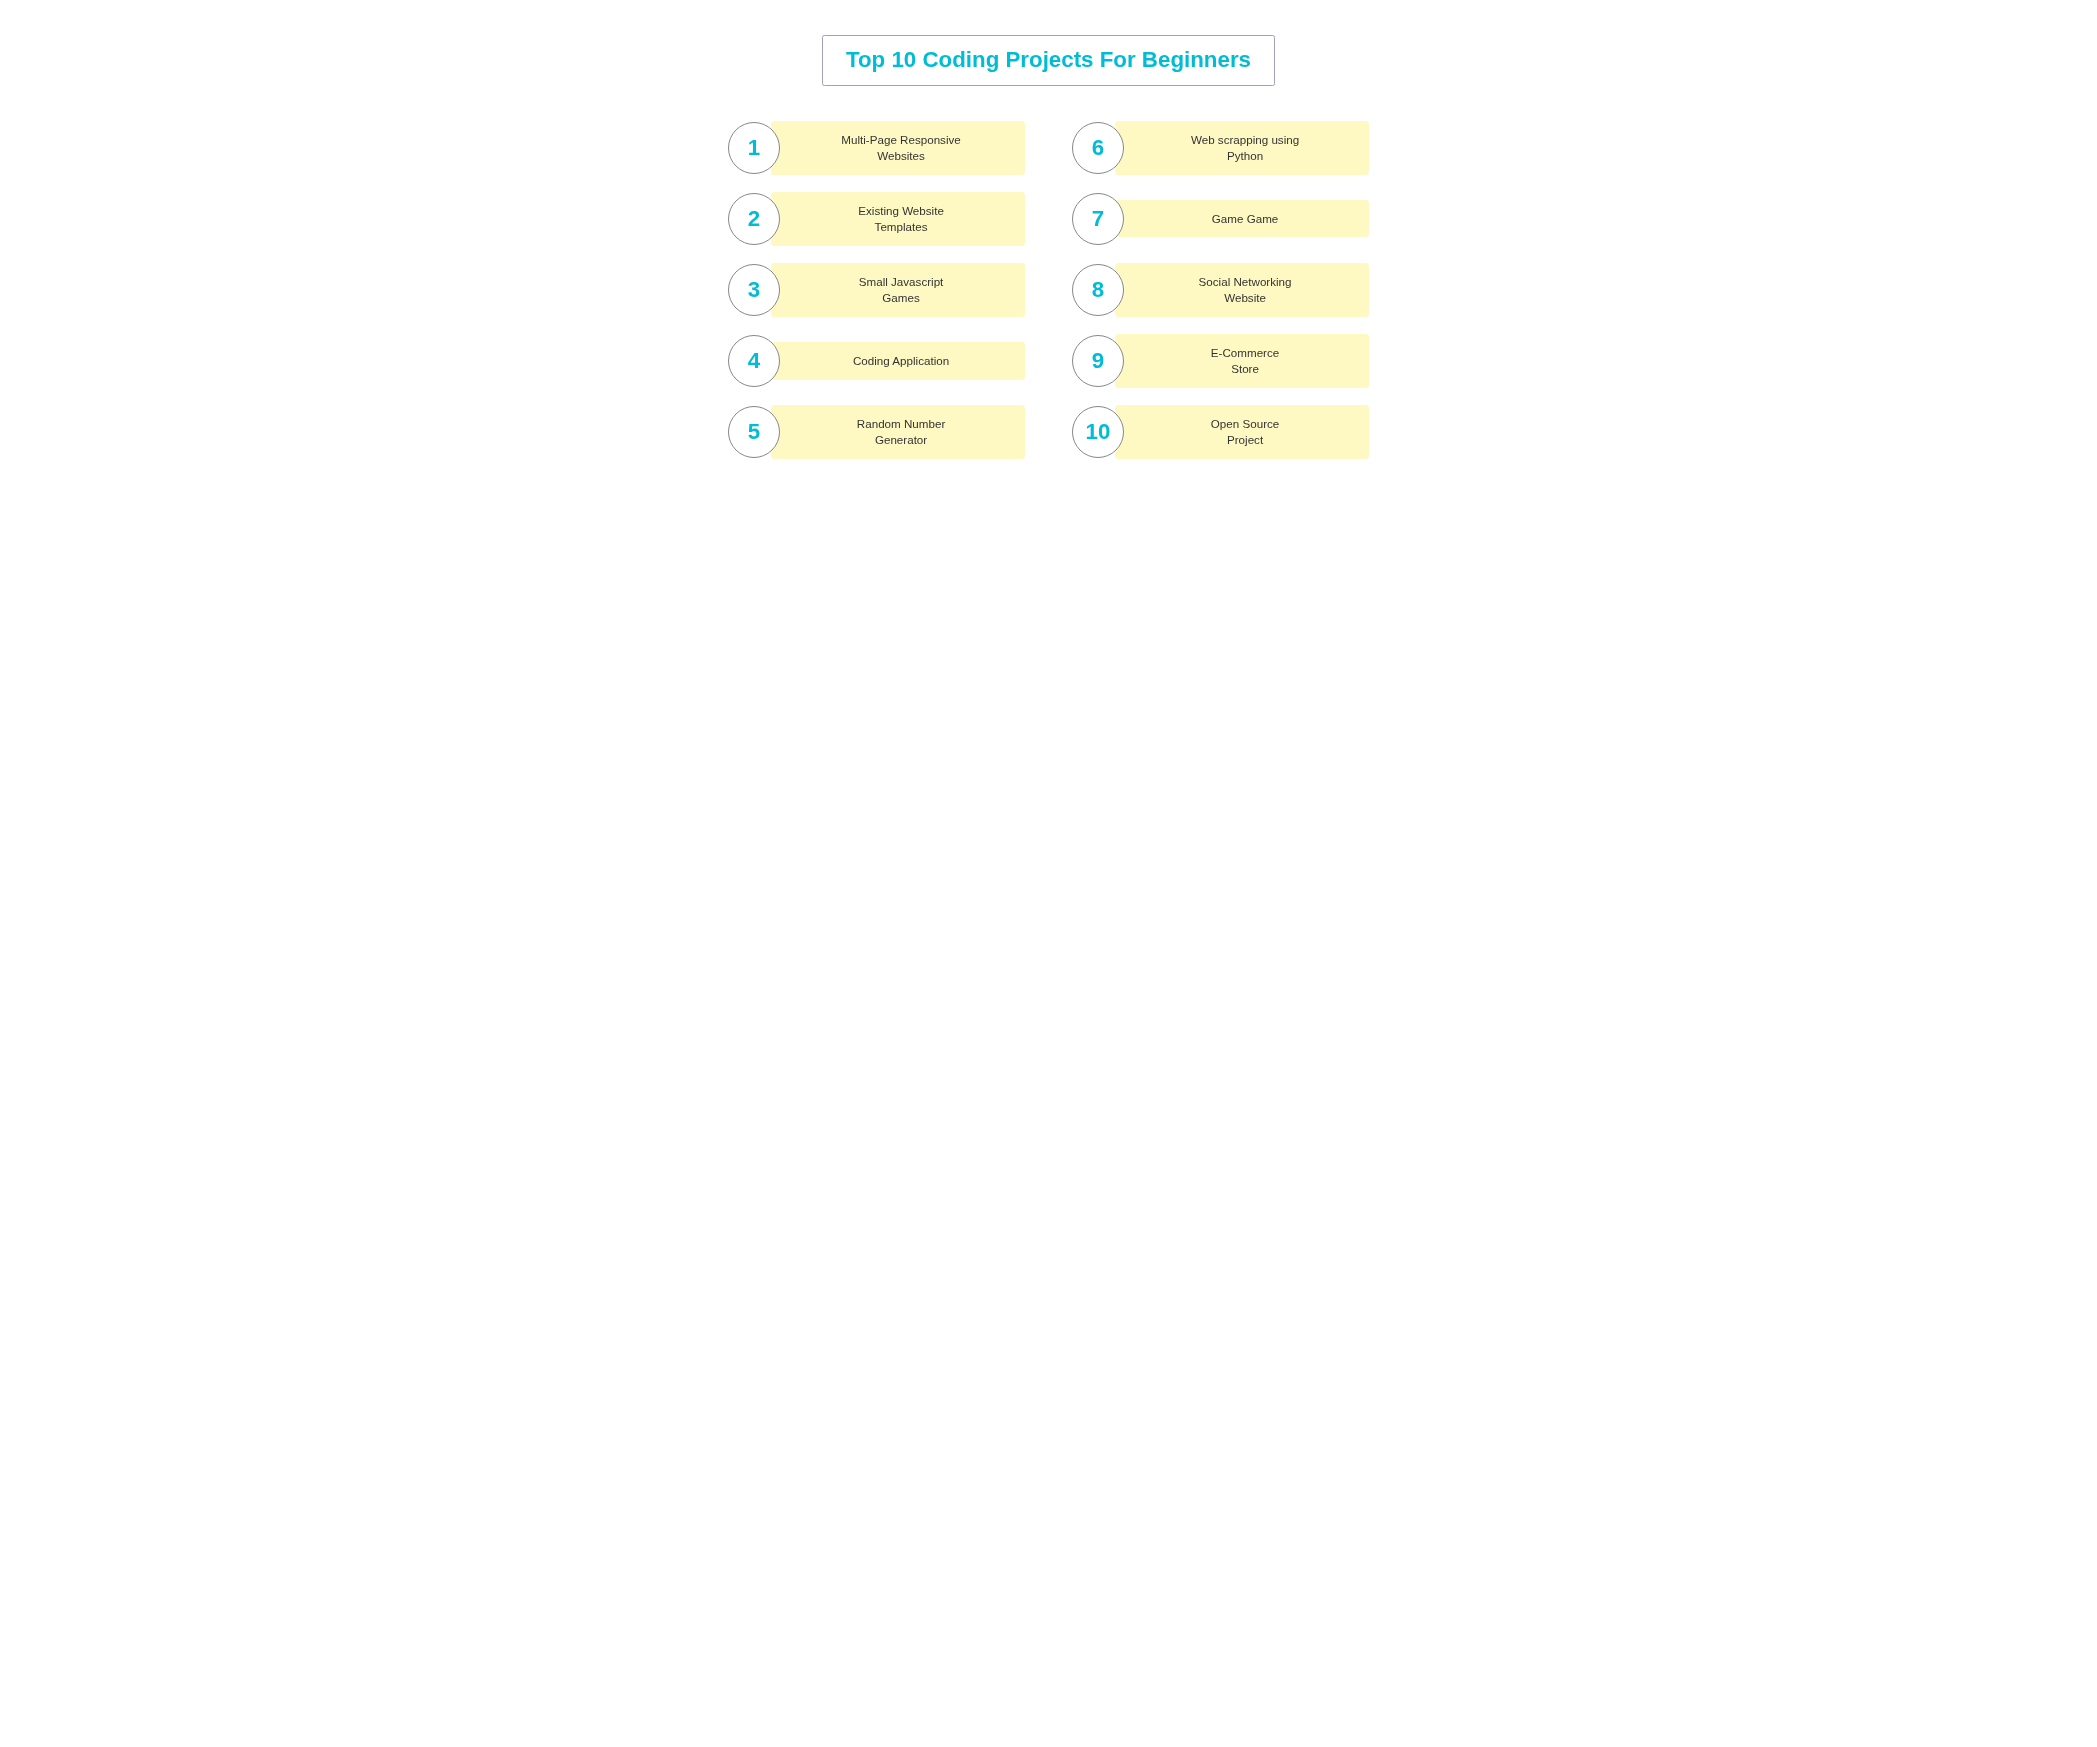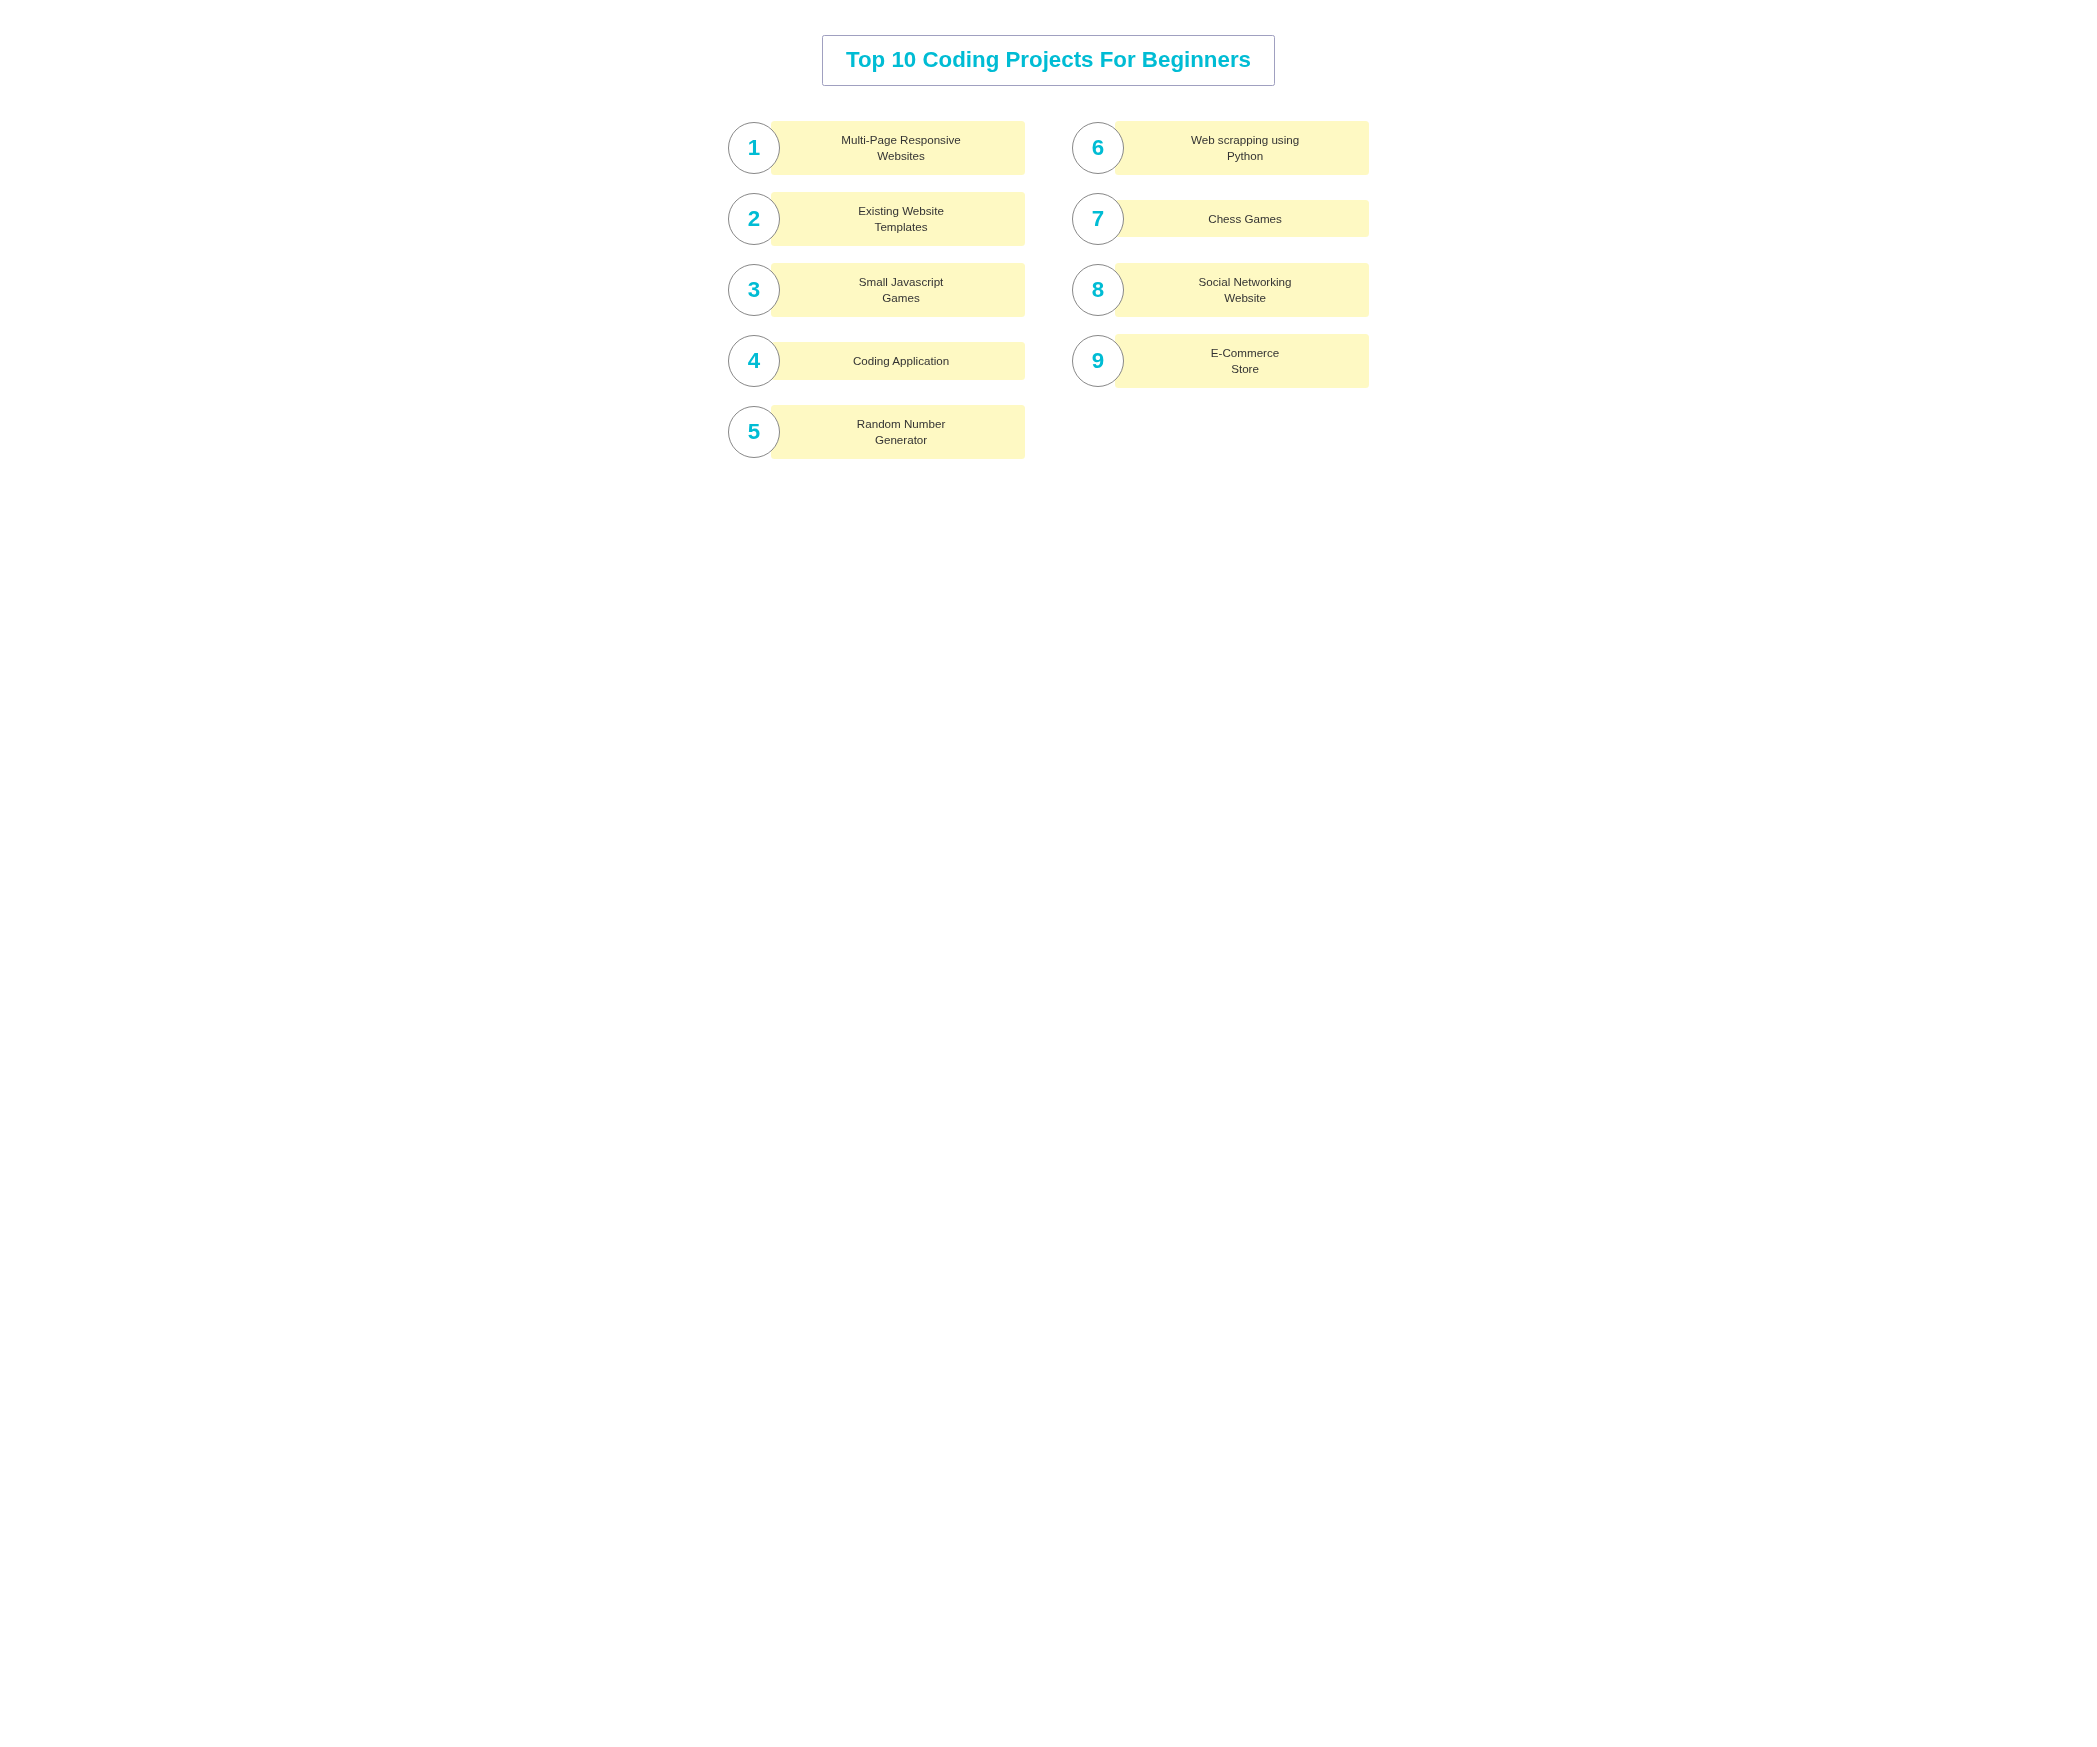--- a/index.html
+++ b/index.html
@@ -104,21 +104,21 @@
     <div class="list-item">
       <div class="number-circle">
         <span>2</span>
       </div>
       <div class="item-label">Existing Website<br>Templates</div>
     </div>
     <div class="list-item">
       <div class="number-circle">
         <span>7</span>
       </div>
-      <div class="item-label">Chess Games</div>
+      <div class="item-label">Game Game</div>
     </div>
     <div class="list-item">
       <div class="number-circle">
         <span>3</span>
       </div>
       <div class="item-label">Small Javascript<br>Games</div>
     </div>
     <div class="list-item">
       <div class="number-circle">
         <span>8</span>
@@ -136,14 +136,20 @@
         <span>9</span>
       </div>
       <div class="item-label">E-Commerce<br>Store</div>
     </div>
     <div class="list-item">
       <div class="number-circle">
         <span>5</span>
       </div>
       <div class="item-label">Random Number<br>Generator</div>
     </div>
+    <div class="list-item">
+      <div class="number-circle">
+        <span>10</span>
+      </div>
+      <div class="item-label">Open Source<br>Project</div>
+    </div>
   </div>
 
 
 </body></html>

